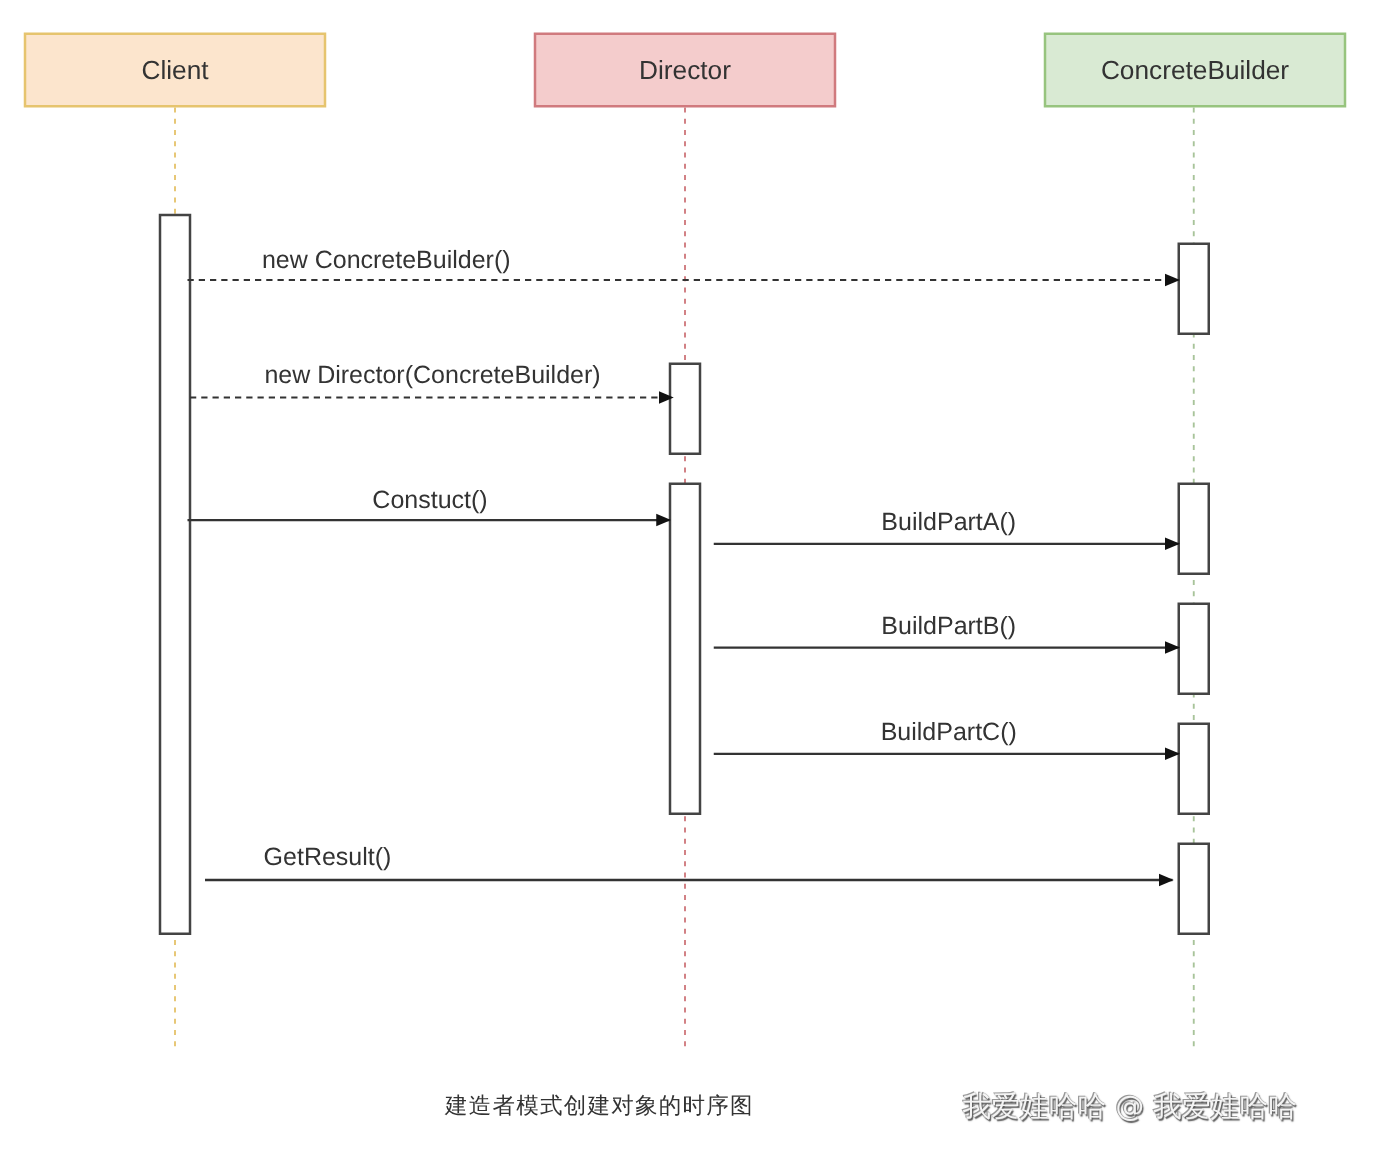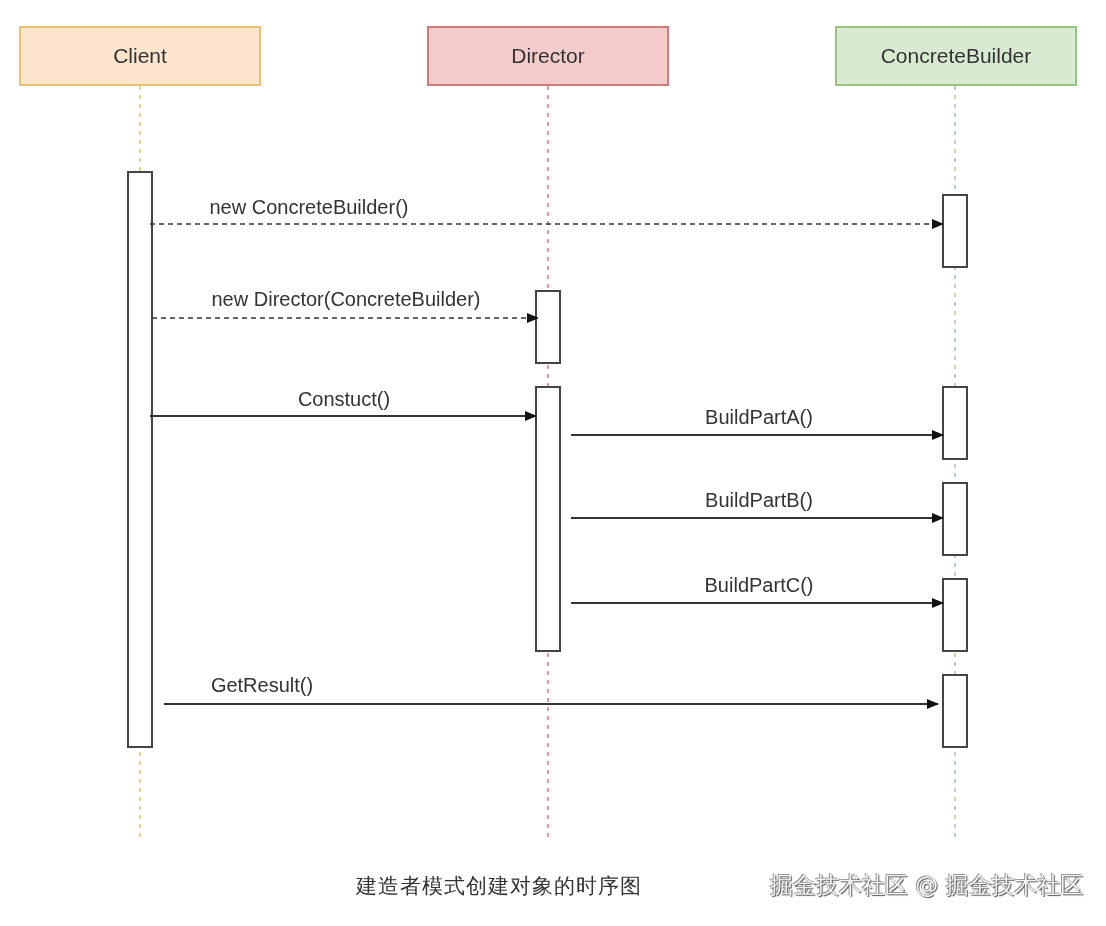--- a/index.html
+++ b/index.html
@@ -1,21 +1,21 @@
 <!DOCTYPE html>
 <html><head>
   <meta charset="utf-8">
   <style>
     html, body { margin: 0; padding: 0; background: #ffffff; }
     body { width: 1106px; height: 926px; position: relative; overflow: hidden;
            font-family: "Liberation Sans", "DejaVu Sans", sans-serif; }
     #diagram { position: absolute; left: 0; top: 0; }
     .lbl { font-family: "Liberation Sans", "DejaVu Sans", sans-serif; font-size: 20px; fill: #333333; }
     .hdr { font-family: "Liberation Sans", "DejaVu Sans", sans-serif; font-size: 21px; fill: #333333; }
-    .caption { position: absolute; left: 356px; top: 872px; font-size: 21px; color: #333333;
+    .caption { position: absolute; left: 356px; top: 872px; font-size: 18px; color: #333333;
                font-family: "DejaVu Sans", sans-serif; letter-spacing: 1px; white-space: nowrap; }
     .watermark { position: absolute; left: 770px; top: 870px; font-size: 23px; color: #f4f4f4;
                  font-family: "DejaVu Sans", sans-serif; white-space: nowrap;
                  text-shadow: 1px 1px 1px #555, -1px -1px 0 #999, 0 0 1px #777; }
   </style>
 </head>
 <body>
 
 <svg id="diagram" width="1106" height="926" xmlns="http://www.w3.org/2000/svg">
   <defs>
@@ -74,13 +74,13 @@
     <line x1="571" y1="603" x2="943" y2="603" stroke="#333333" stroke-width="1.8" marker-end="url(#arrowhead)"></line>
     <text class="lbl" x="759" y="592" text-anchor="middle">BuildPartC()</text>
   </g>
   <g>
     <line x1="164" y1="704" x2="938" y2="704" stroke="#333333" stroke-width="2" marker-end="url(#arrowhead)"></line>
     <text class="lbl" x="262" y="692" text-anchor="middle">GetResult()</text>
   </g>
 </svg>
 
 <div class="caption">建造者模式创建对象的时序图</div>
-<div class="watermark">掘金技术社区 @ 掘金技术社区</div>
+<div class="watermark">我爱娃哈哈 @ 我爱娃哈哈</div>
 
 </body></html>

